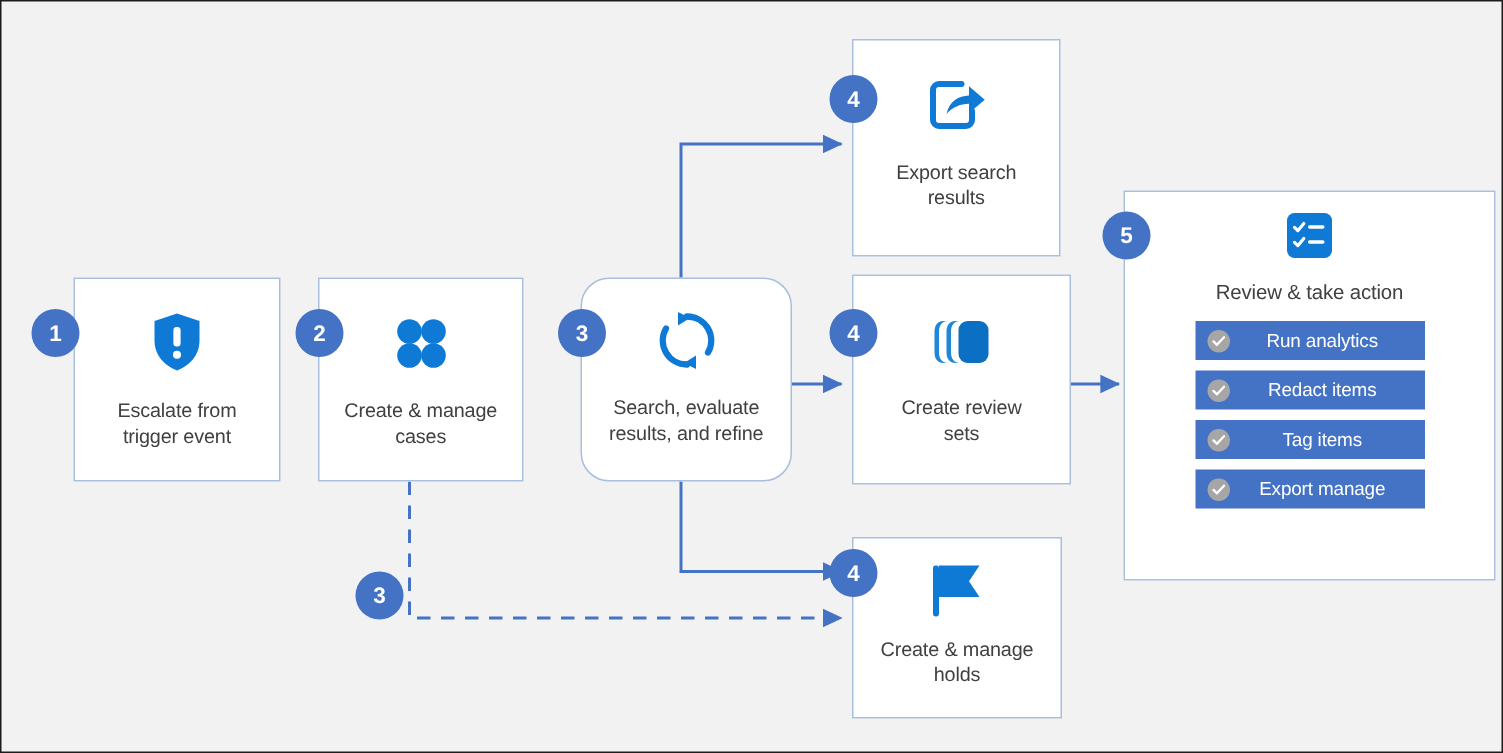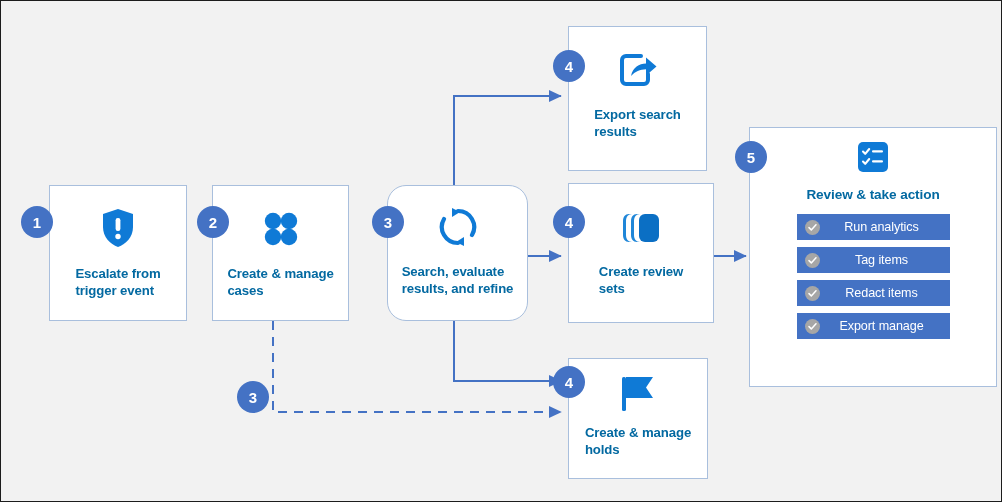--- a/index.html
+++ b/index.html
@@ -34,24 +34,24 @@
     flex-direction: column;
     align-items: center;
     z-index: 3;
   }
   .node-icon {
     display: flex;
     align-items: center;
     justify-content: center;
   }
   .node-label {
-    text-align: left;
+    text-align: center;
     font-size: 13.2px;
-    font-weight: 700;
-    color: #0369a1;
+    font-weight: 400;
+    color: #404040;
     line-height: 1.28;
     letter-spacing: -0.1px;
     white-space: pre-line;
   }
   .badge {
     position: absolute;
     width: 32px;
     height: 32px;
     border-radius: 50%;
     background: #4472c4;
@@ -243,35 +243,35 @@
           </svg>
         </span>
         <span class="action-text">Run analytics</span>
       </div>
       <div class="action-item">
         <span class="action-check">
           <svg width="9" height="9" viewBox="0 0 9 9" xmlns="http://www.w3.org/2000/svg">
             <path d="M1 4.6 L3.3 6.9 L8 1.8" stroke="#ffffff" stroke-width="1.5" fill="none" stroke-linecap="round" stroke-linejoin="round"></path>
           </svg>
         </span>
+        <span class="action-text">Redact items</span>
+      </div>
+      <div class="action-item">
+        <span class="action-check">
+          <svg width="9" height="9" viewBox="0 0 9 9" xmlns="http://www.w3.org/2000/svg">
+            <path d="M1 4.6 L3.3 6.9 L8 1.8" stroke="#ffffff" stroke-width="1.5" fill="none" stroke-linecap="round" stroke-linejoin="round"></path>
+          </svg>
+        </span>
         <span class="action-text">Tag items</span>
       </div>
       <div class="action-item">
         <span class="action-check">
           <svg width="9" height="9" viewBox="0 0 9 9" xmlns="http://www.w3.org/2000/svg">
             <path d="M1 4.6 L3.3 6.9 L8 1.8" stroke="#ffffff" stroke-width="1.5" fill="none" stroke-linecap="round" stroke-linejoin="round"></path>
           </svg>
         </span>
-        <span class="action-text">Redact items</span>
-      </div>
-      <div class="action-item">
-        <span class="action-check">
-          <svg width="9" height="9" viewBox="0 0 9 9" xmlns="http://www.w3.org/2000/svg">
-            <path d="M1 4.6 L3.3 6.9 L8 1.8" stroke="#ffffff" stroke-width="1.5" fill="none" stroke-linecap="round" stroke-linejoin="round"></path>
-          </svg>
-        </span>
         <span class="action-text">Export manage</span>
       </div>
     </div>
   </div>
   <div class="badge" style="left:734px; top:140px;">5</div>
 
 </div>
 
 </body></html>

